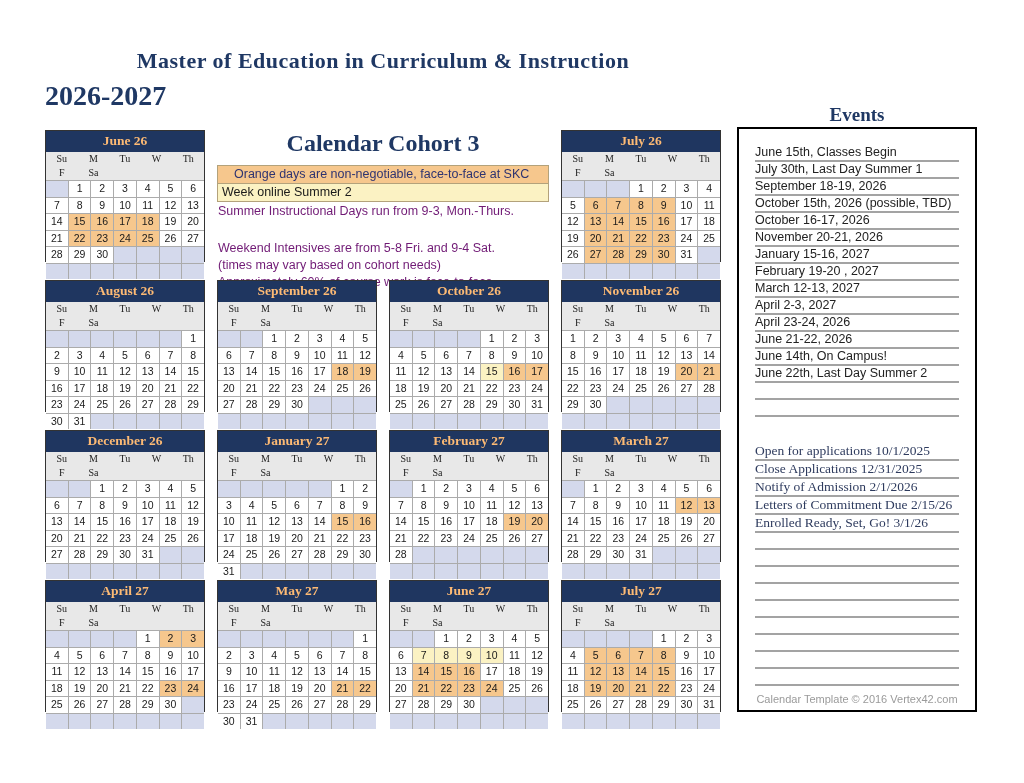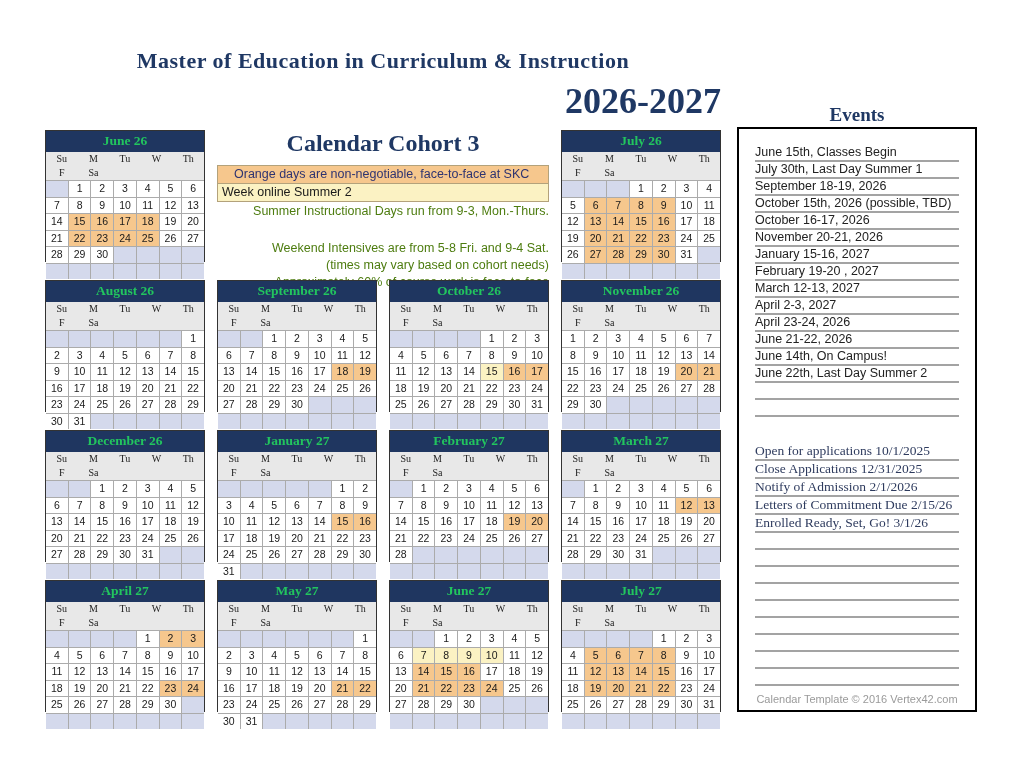--- a/index.html
+++ b/index.html
@@ -7,38 +7,38 @@
   .page {
     position:relative; width:1024px; height:783px; background:#ffffff;
     font-family:"Liberation Sans", sans-serif; overflow:hidden;
   }
   .program-title {
     position:absolute; left:45px; top:48px; width:676px; text-align:center;
     font-family:"Liberation Serif", serif; font-weight:bold; font-size:22px;
     color:#1F3864; letter-spacing:0.5px;
   }
   .year-title {
-    position:absolute; left:45px; top:80px; width:676px; text-align:right;
-    font-family:"Liberation Serif", serif; font-weight:bold; font-size:36px;
+    position:absolute; left:45px; top:80px; width:676px; text-align:left;
+    font-family:"Liberation Serif", serif; font-weight:bold; font-size:28px;
     color:#1F3864;
   }
   .events-title {
     position:absolute; left:737px; top:104px; width:240px; text-align:center;
     font-family:"Liberation Serif", serif; font-weight:bold; font-size:19px;
     color:#1F3864;
   }
   
   .cal-area {
     position:absolute; left:45px; top:130px; width:676px;
     display:grid; grid-template-columns:repeat(4,160px);
     grid-auto-rows:132px; column-gap:12px; row-gap:18px;
   }
   .month { width:160px; border:1.5px solid #333; background:#AFAFAF; }
   .month-header {
-    background:#1F3660; color:#22c55e; text-align:center;
+    background:#1F3660; color:#fdba74; text-align:center;
     font-family:"Liberation Serif", serif; font-weight:bold; font-size:13.5px;
     padding:2px 0 3px 0;
   }
   .weekdays {
     display:grid; grid-template-columns:repeat(5,1fr); background:#E8E8E8;
     border-bottom:1px solid #ABABAB;
   }
   .weekdays span {
     text-align:center; font-family:"Liberation Serif", serif; font-size:10px;
     color:#222; padding:1px 0 2px 0;
@@ -53,21 +53,21 @@
   .day.yellow { background:#FBF2C3; }
   
   .legend { grid-column:2 / span 2; grid-row:1; overflow:visible; width:332px; }
   .cohort-title {
     text-align:center; font-family:"Liberation Serif", serif; font-weight:bold;
     font-size:24px; color:#1F3864; margin-bottom:8px;
   }
   .legend-box { border:1px solid #B3A27B; font-size:12.5px; padding:1px 4px 2px 4px; }
   .legend-box.orange { background:#F6C78D; color:#2E3370; border-bottom:none;padding-left:16px; }
   .legend-box.yellow { background:#FBF2C3; color:#1a1a1a; }
-  .legend-line { font-size:12.5px; color:#4d7c0f; padding:2px 0 1px 1px;text-align:right; }
+  .legend-line { font-size:12.5px; color:#701a75; padding:2px 0 1px 1px; }
   .legend-spacer { height:20px; }
   
   .events-panel {
     position:absolute; left:737px; top:127px; width:240px; height:585px;
     border:2px solid #000000; background:#ffffff; padding:16px 16px 0 16px;
   }
   .event-row {
     height:17px; line-height:15px; border-bottom:2px solid #A3A3A3;
     font-size:12.5px; color:#222; white-space:nowrap; overflow:visible;
   }

